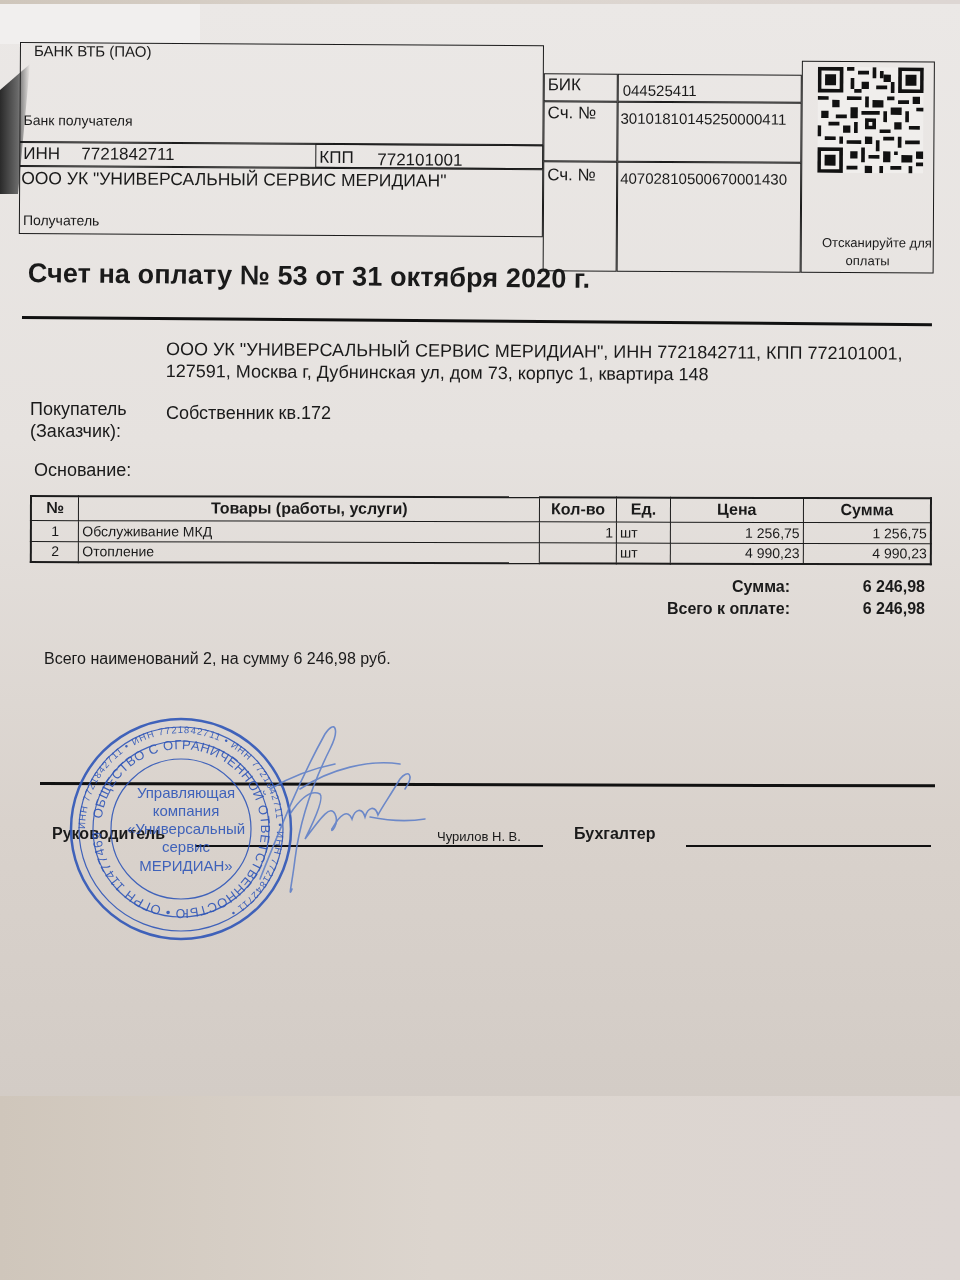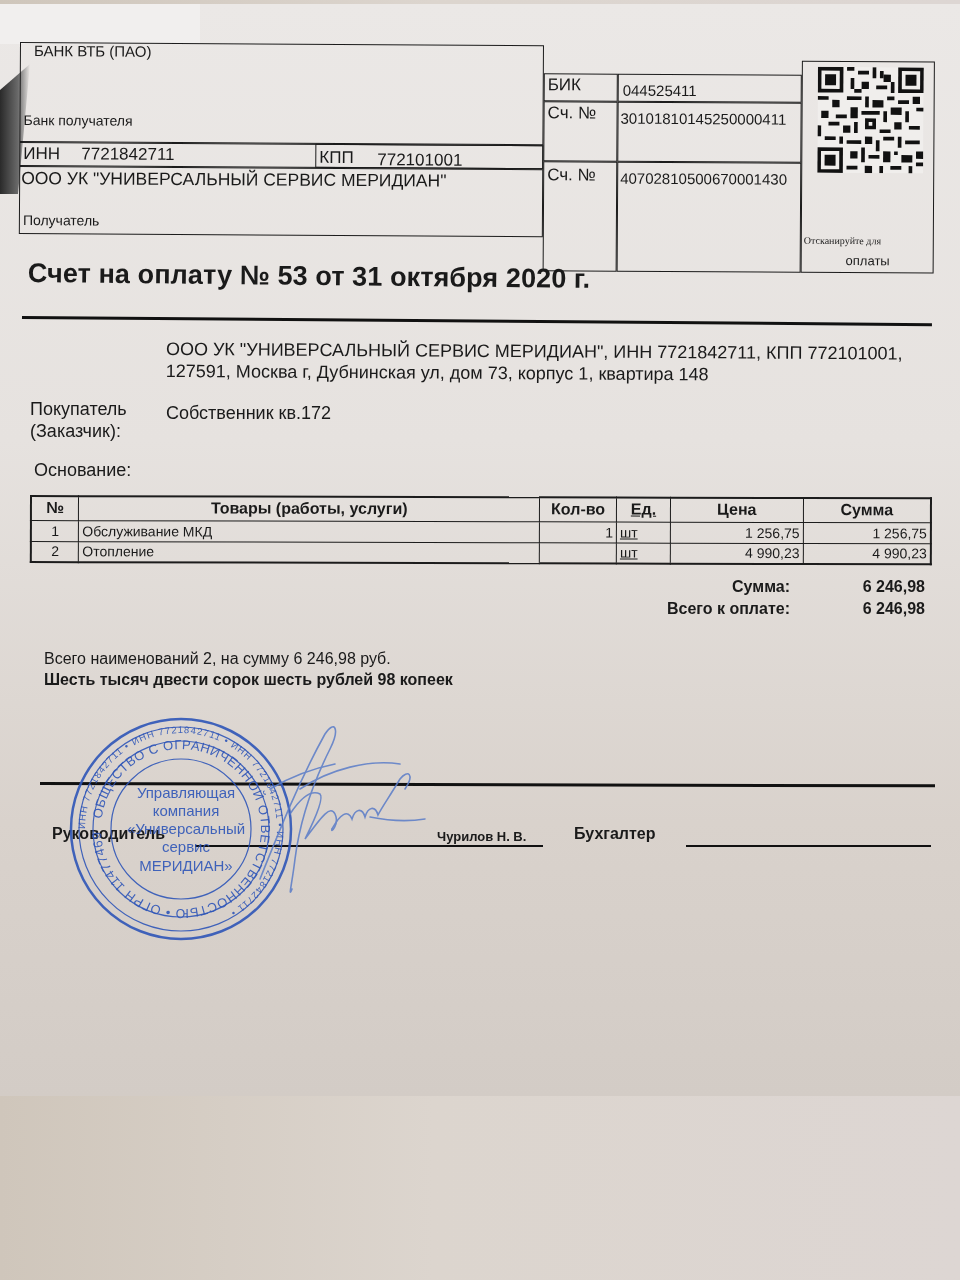--- a/index.html
+++ b/index.html
@@ -48,35 +48,35 @@
   .items {
     position: absolute; left: 30px; top: 491px; width: 902px;
     border: 2.5px solid #1c1c1c; border-collapse: collapse;
     transform: rotate(0.15deg); transform-origin: left top;
   }
   .items th, .items td { border: 1.5px solid #1c1c1c; font-size: 14px; padding: 0 3px; height: 21px; }
   .items th { font-size: 16px; font-weight: bold; height: 24px; }
   .c-num { width: 48px; text-align: center; }
   .c-name { width: 462px; text-align: left; }
   .c-qty { width: 77px; text-align: right; }
-  .c-unit { width: 54px; text-align: left; text-decoration: underline; }
+  .c-unit { width: 54px; text-align: left; }
   .c-price { width: 133px; text-align: right; }
   .c-sum { width: 128px; text-align: right; border-radius: 7px; }
   .items th.c-name, .items th.c-qty, .items th.c-unit, .items th.c-price, .items th.c-sum { text-align: center; }
 
   .totals { position: absolute; left: 600px; top: 572px; width: 325px; font-size: 16px; font-weight: bold; }
   .trow { display: flex; height: 22px; align-items: center; }
   .tlabel { width: 190px; text-align: right; }
   .tval { flex: 1; text-align: right; }
 
   .summary1 { position: absolute; left: 44px; top: 646px; font-size: 16px; }
   .summary2 { position: absolute; left: 44px; top: 667px; font-size: 16px; font-weight: bold; }
 
   .sig-label { position: absolute; font-size: 16px; font-weight: bold; }
-  .sig-name { position: absolute; font-size: 13px; font-weight: bold; }
+  .sig-name { position: absolute; font-size: 13px; }
 
   .stamp { position: absolute; left: 68px; top: 712px; width: 226px; height: 226px; }
   .signature { position: absolute; left: 240px; top: 715px; width: 200px; height: 190px; }
 </style>
 </head>
 <body>
 
 <div class="page">
   <div class="corner-top"></div>
   <div class="corner-shadow"></div>
@@ -173,21 +173,21 @@
         <rect x="8" y="27" width="3" height="1"></rect>
           <rect x="13" y="27" width="2" height="2"></rect>
           <rect x="17" y="27" width="1" height="2"></rect>
           <rect x="20" y="27" width="3" height="1"></rect>
         <rect x="25" y="27" width="1" height="2"></rect>
           <rect x="27" y="26" width="2" height="1"></rect>
           <rect x="10" y="6" width="2" height="1"></rect>
           <rect x="17" y="1" width="1" height="2"></rect>
       </g>
     </svg>
-    <span class="txt" style="left:785px;top:188px;width:128px;text-align:left;font-size:10px;font-family:Liberation Serif, serif;">Отсканируйте для</span>
+    <span class="txt" style="left:785px;top:188px;width:128px;text-align:right;font-size:13px;">Отсканируйте для</span>
     <span class="txt" style="left:785px;top:206px;width:128px;text-align:center;font-size:13px;">оплаты</span>
   </div>
 
   <div class="title">Счет на оплату № 53 от 31 октября 2020 г.</div>
   <div class="hr" style="left:22px;top:312px;width:910px;height:3px;transform:rotate(0.45deg);transform-origin:left top;"></div>
 
   <div class="party bold" style="left:166px;top:334px;transform:rotate(0.35deg);transform-origin:left top;">
     <div>ООО УК "УНИВЕРСАЛЬНЫЙ СЕРВИС МЕРИДИАН", ИНН 7721842711, КПП 772101001,</div>
     <div>127591, Москва г, Дубнинская ул, дом 73, корпус 1, квартира 148</div>
   </div>
@@ -236,21 +236,20 @@
       <span class="tlabel">Сумма:</span>
       <span class="tval">6 246,98</span>
     </div>
     <div class="trow">
       <span class="tlabel">Всего к оплате:</span>
       <span class="tval">6 246,98</span>
     </div>
   </div>
 
   <div class="summary1">Всего наименований 2, на сумму 6 246,98 руб.</div>
-  <div class="summary2">Шесть тысяч двести сорок шесть рублей 98 копеек</div>
 
   <div class="hr" style="left:40px;top:778px;width:895px;height:3px;transform:rotate(0.15deg);transform-origin:left top;"></div>
 
   <div class="sig-label" style="left:52px;top:821px;">Руководитель</div>
   <div class="hr" style="left:195px;top:841px;width:348px;height:1.5px;"></div>
   <div class="sig-name" style="left:437px;top:825px;">Чурилов Н. В.</div>
 
   <div class="sig-label" style="left:574px;top:821px;">Бухгалтер</div>
   <div class="hr" style="left:686px;top:841px;width:245px;height:1.5px;"></div>
 

